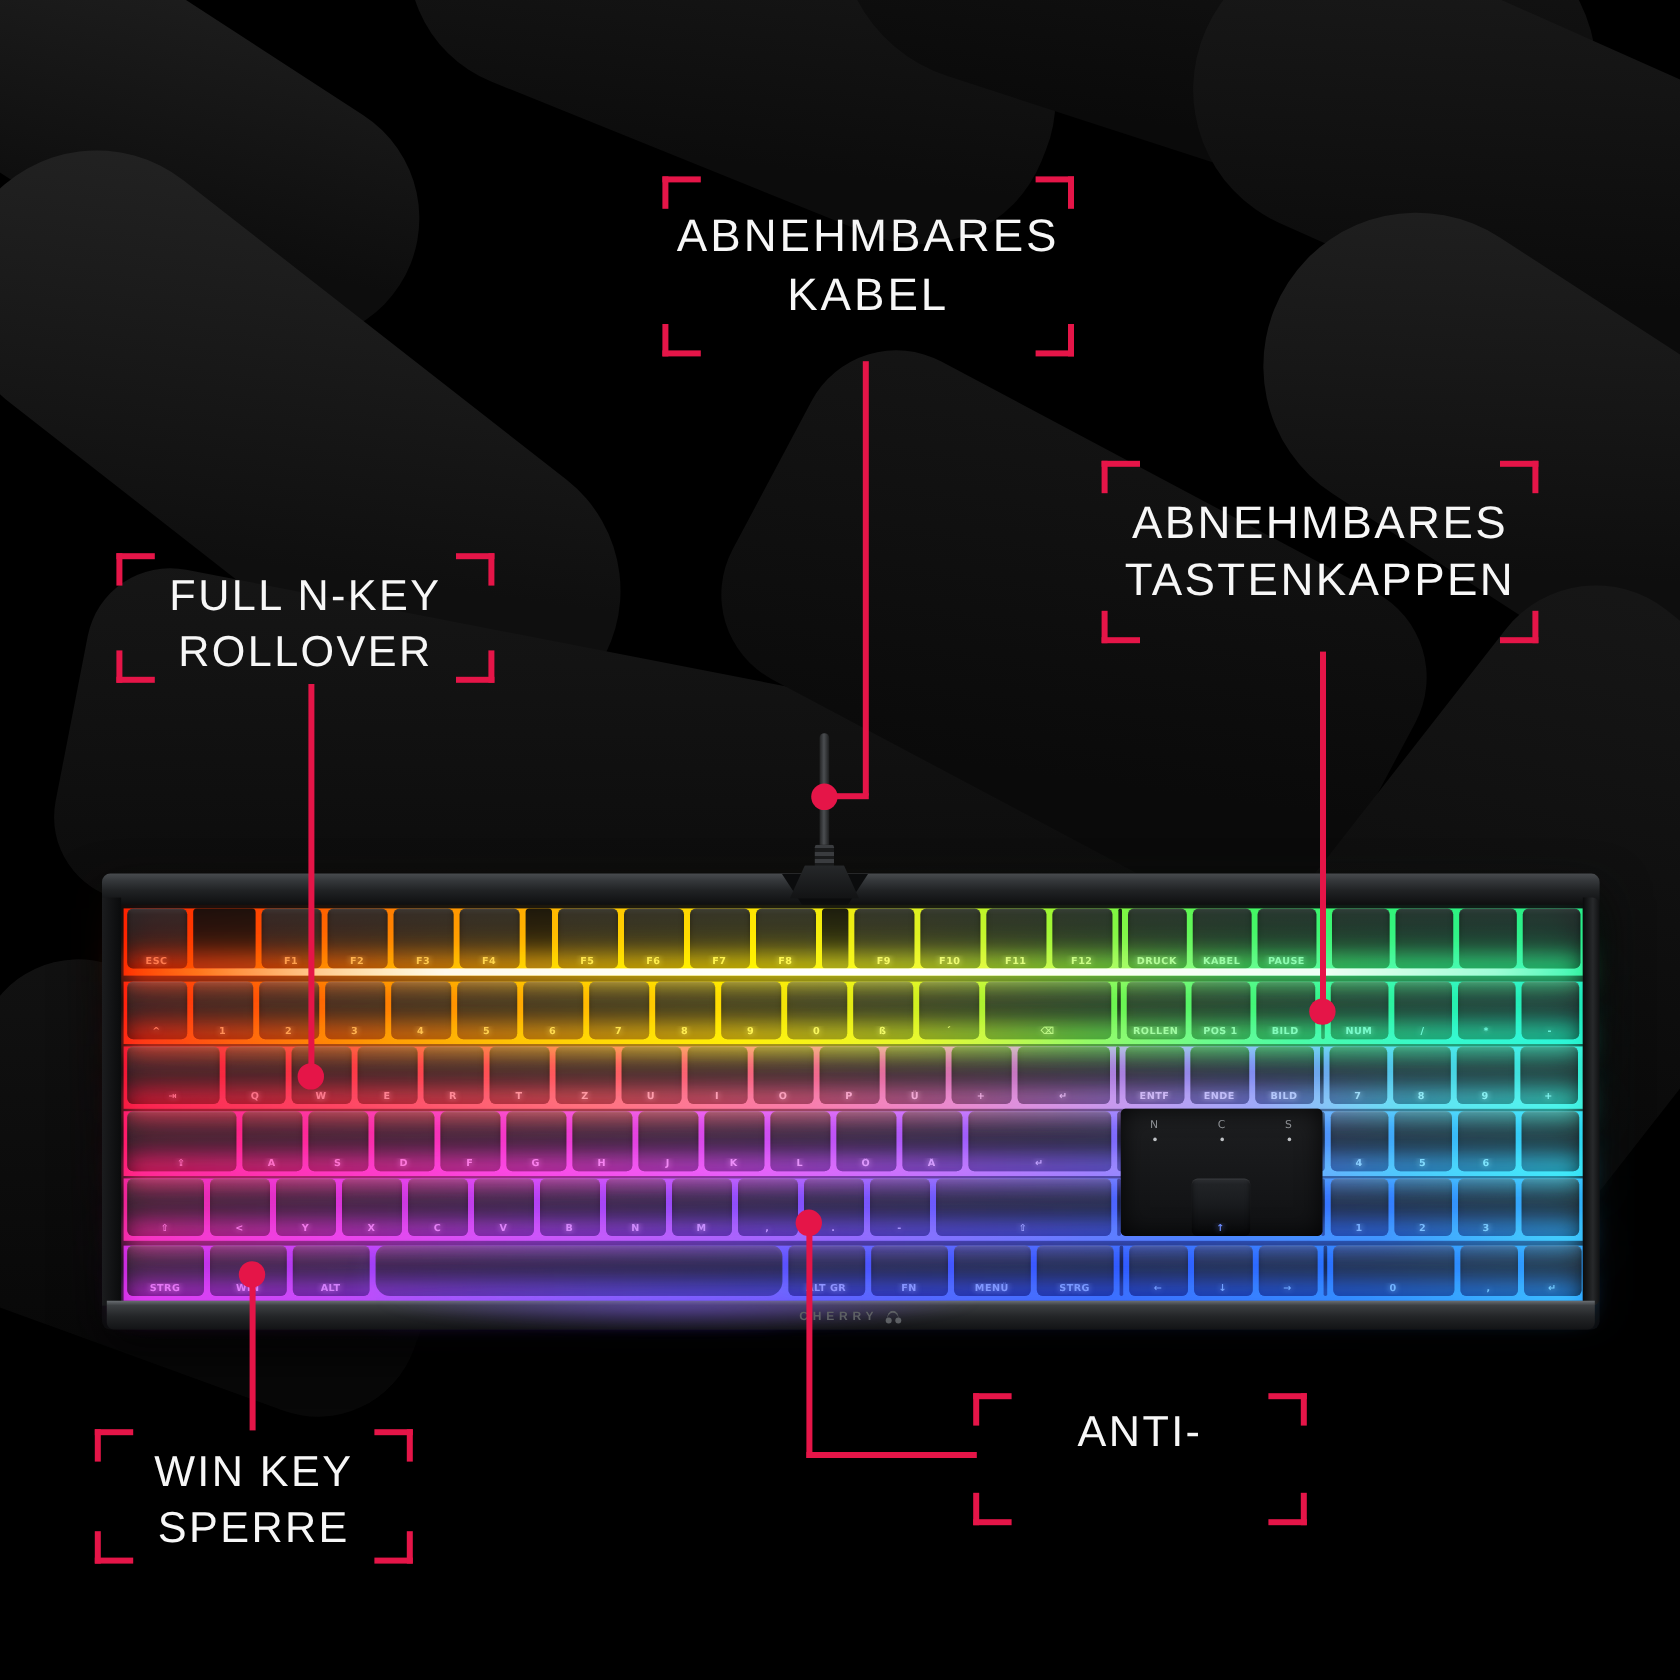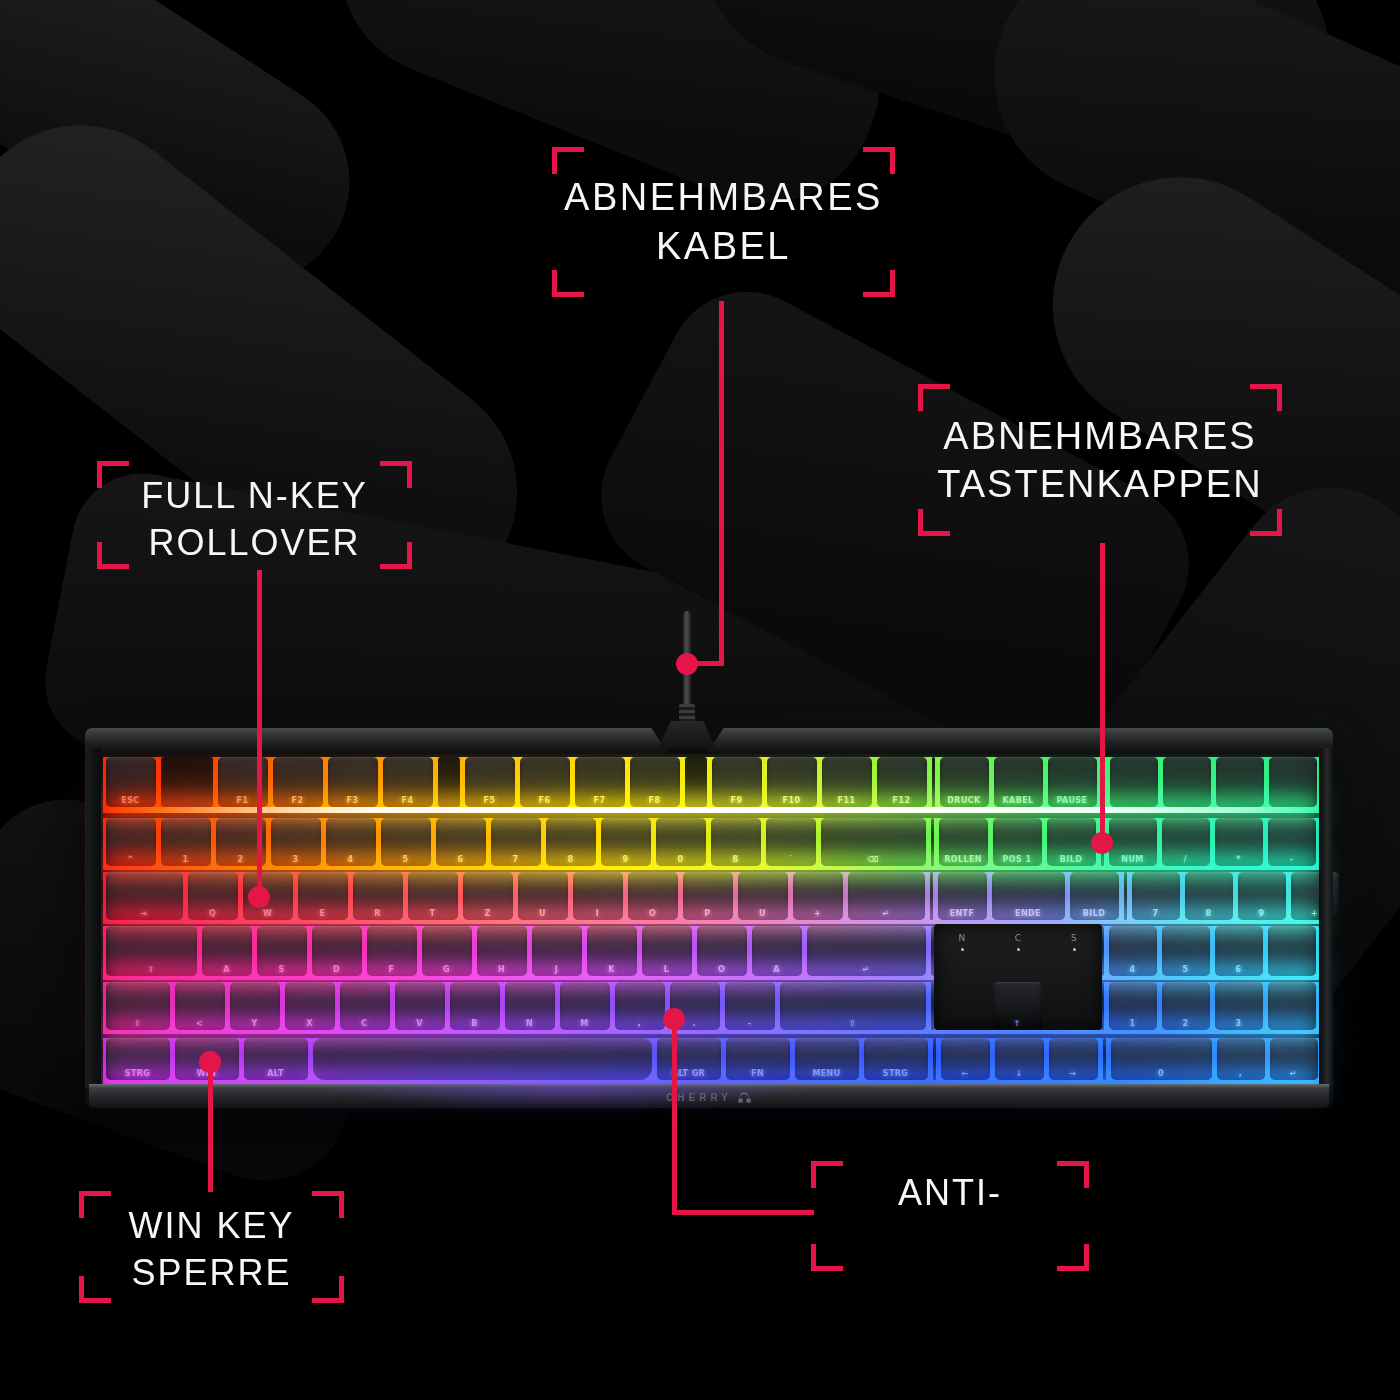--- a/index.html
+++ b/index.html
@@ -377,21 +377,21 @@
           <div class="key" style="width: 50px;">
             <span class="legend" style="color: rgb(214, 143, 196);">+</span>
           </div>
           <div class="key" style="width: 77px;">
             <span class="legend" style="color: rgb(196, 148, 214);">↵</span>
           </div>
           <div class="key ghost" style="width: 3px;"></div>
           <div class="key" style="width: 49px;">
             <span class="legend" style="color: rgb(176, 154, 231);">ENTF</span>
           </div>
-          <div class="key" style="width: 73px;">
+          <div class="key" style="width: 49px;">
             <span class="legend" style="color: rgb(163, 158, 239);">ENDE</span>
           </div>
           <div class="key" style="width: 49px;">
             <span class="legend" style="color: rgb(149, 169, 243);">BILD</span>
           </div>
           <div class="key ghost" style="width: 3px;"></div>
           <div class="key" style="width: 48px;">
             <span class="legend" style="color: rgb(132, 193, 237);">7</span>
           </div>
           <div class="key" style="width: 48px;">

